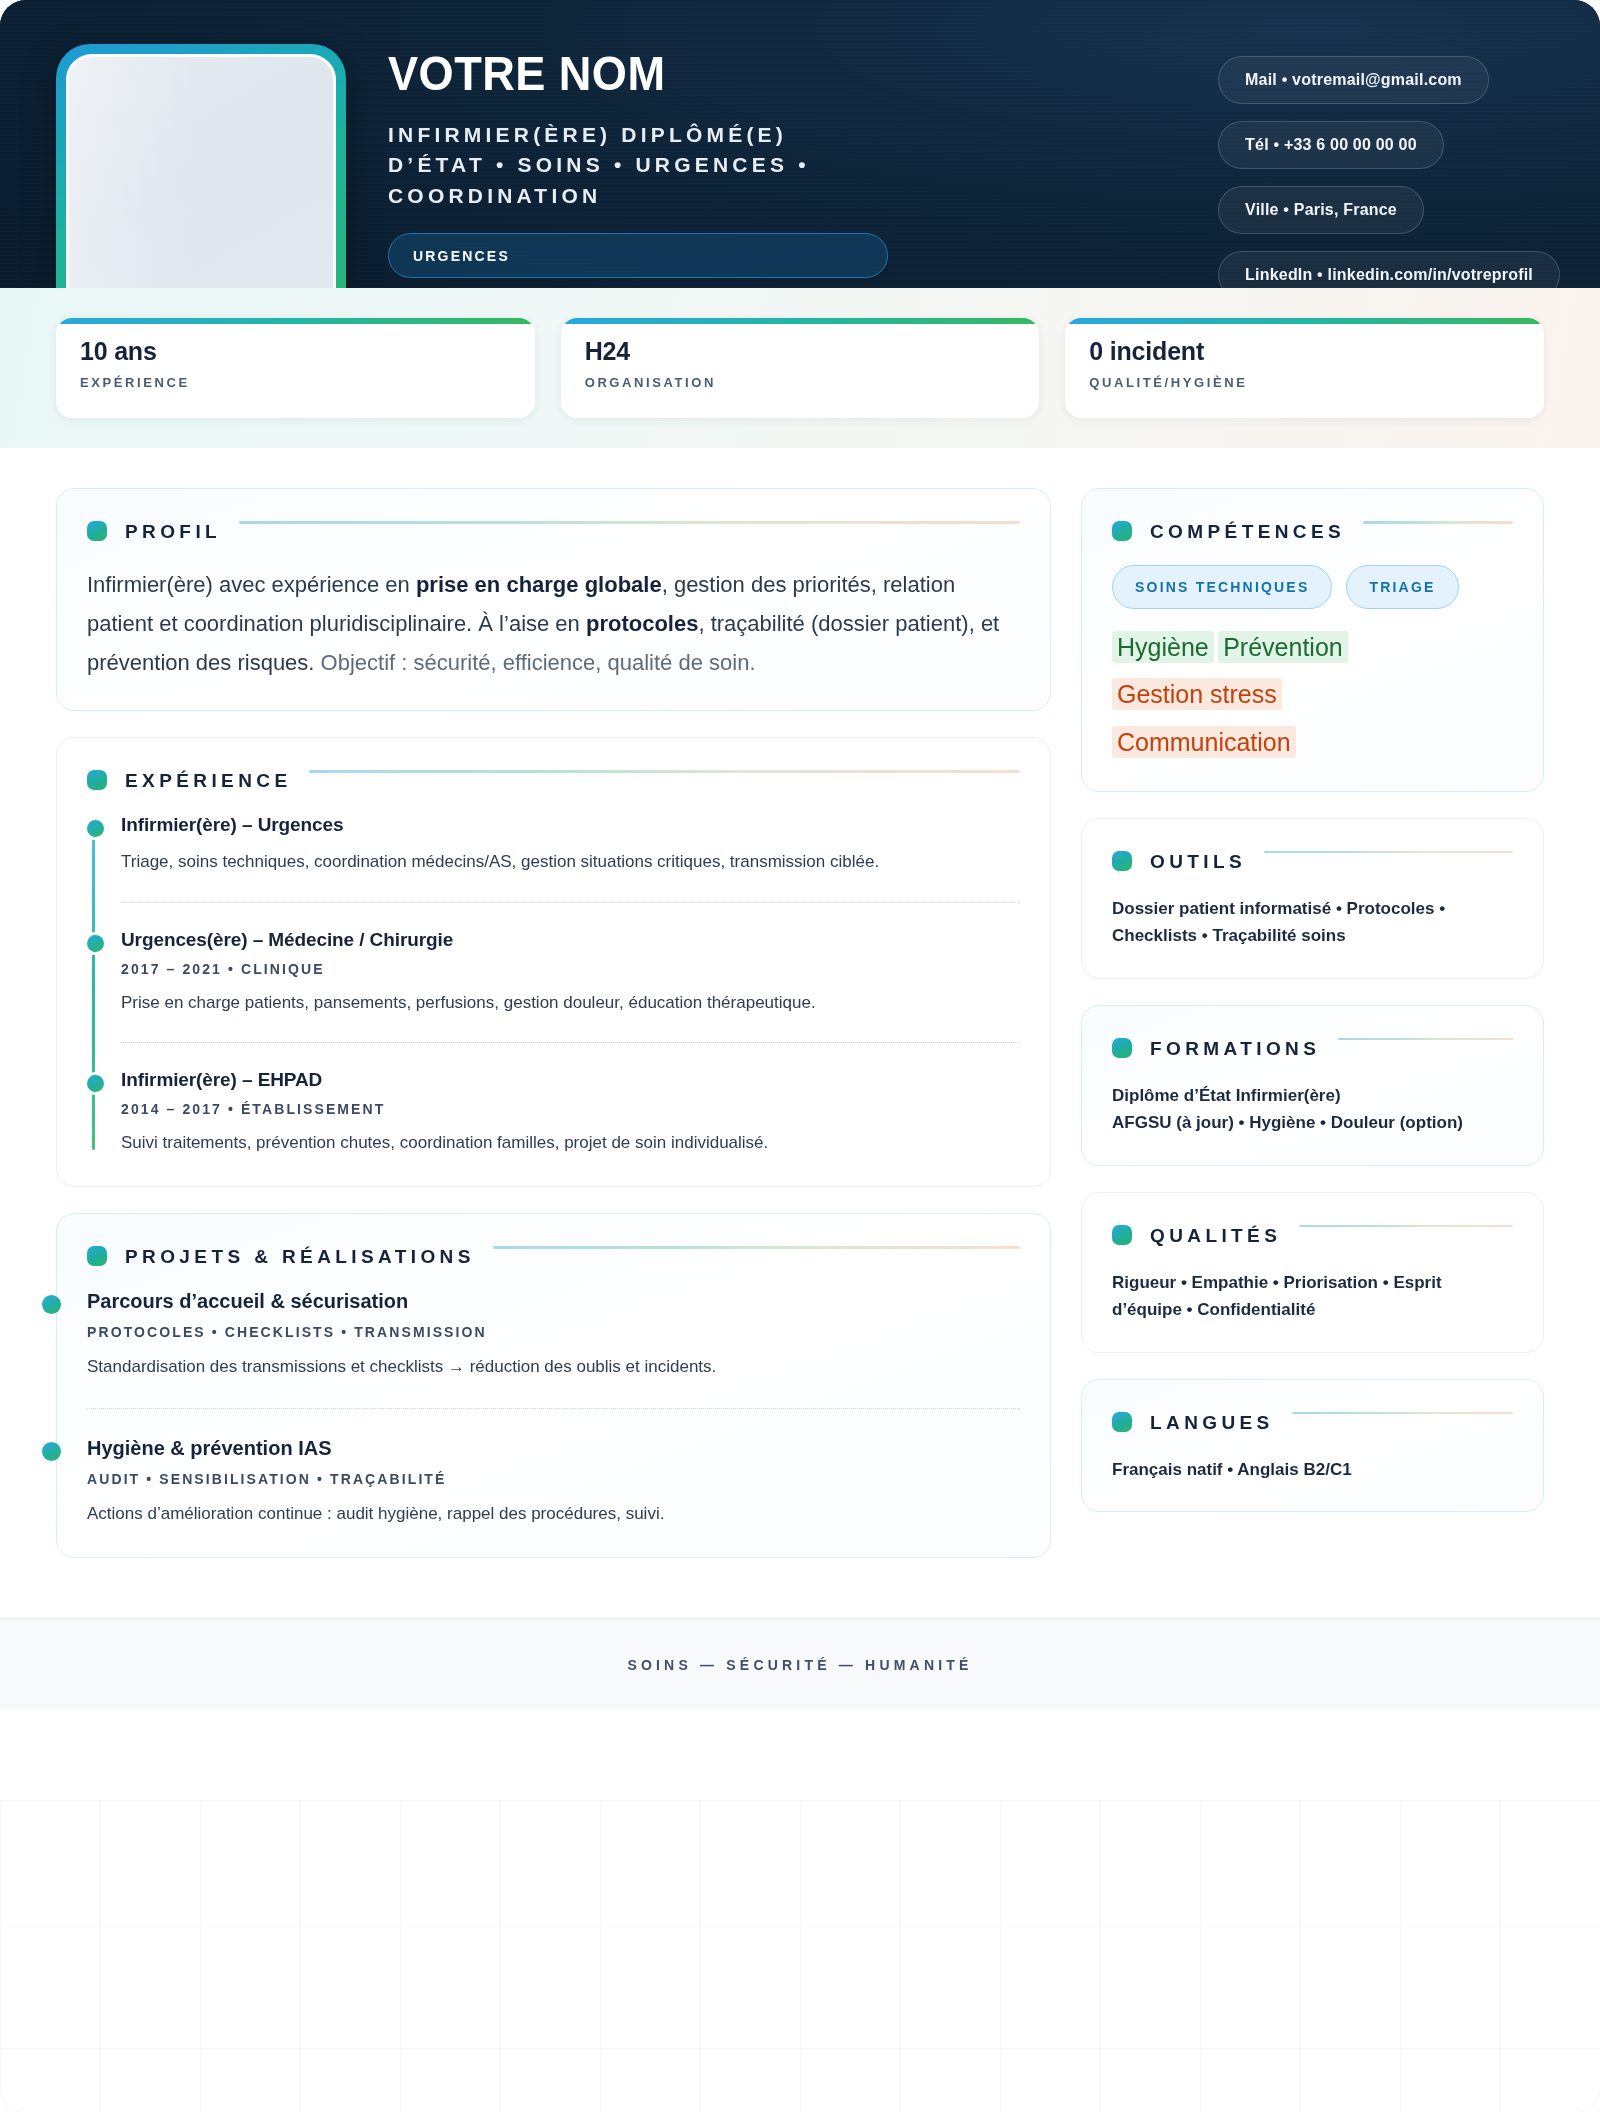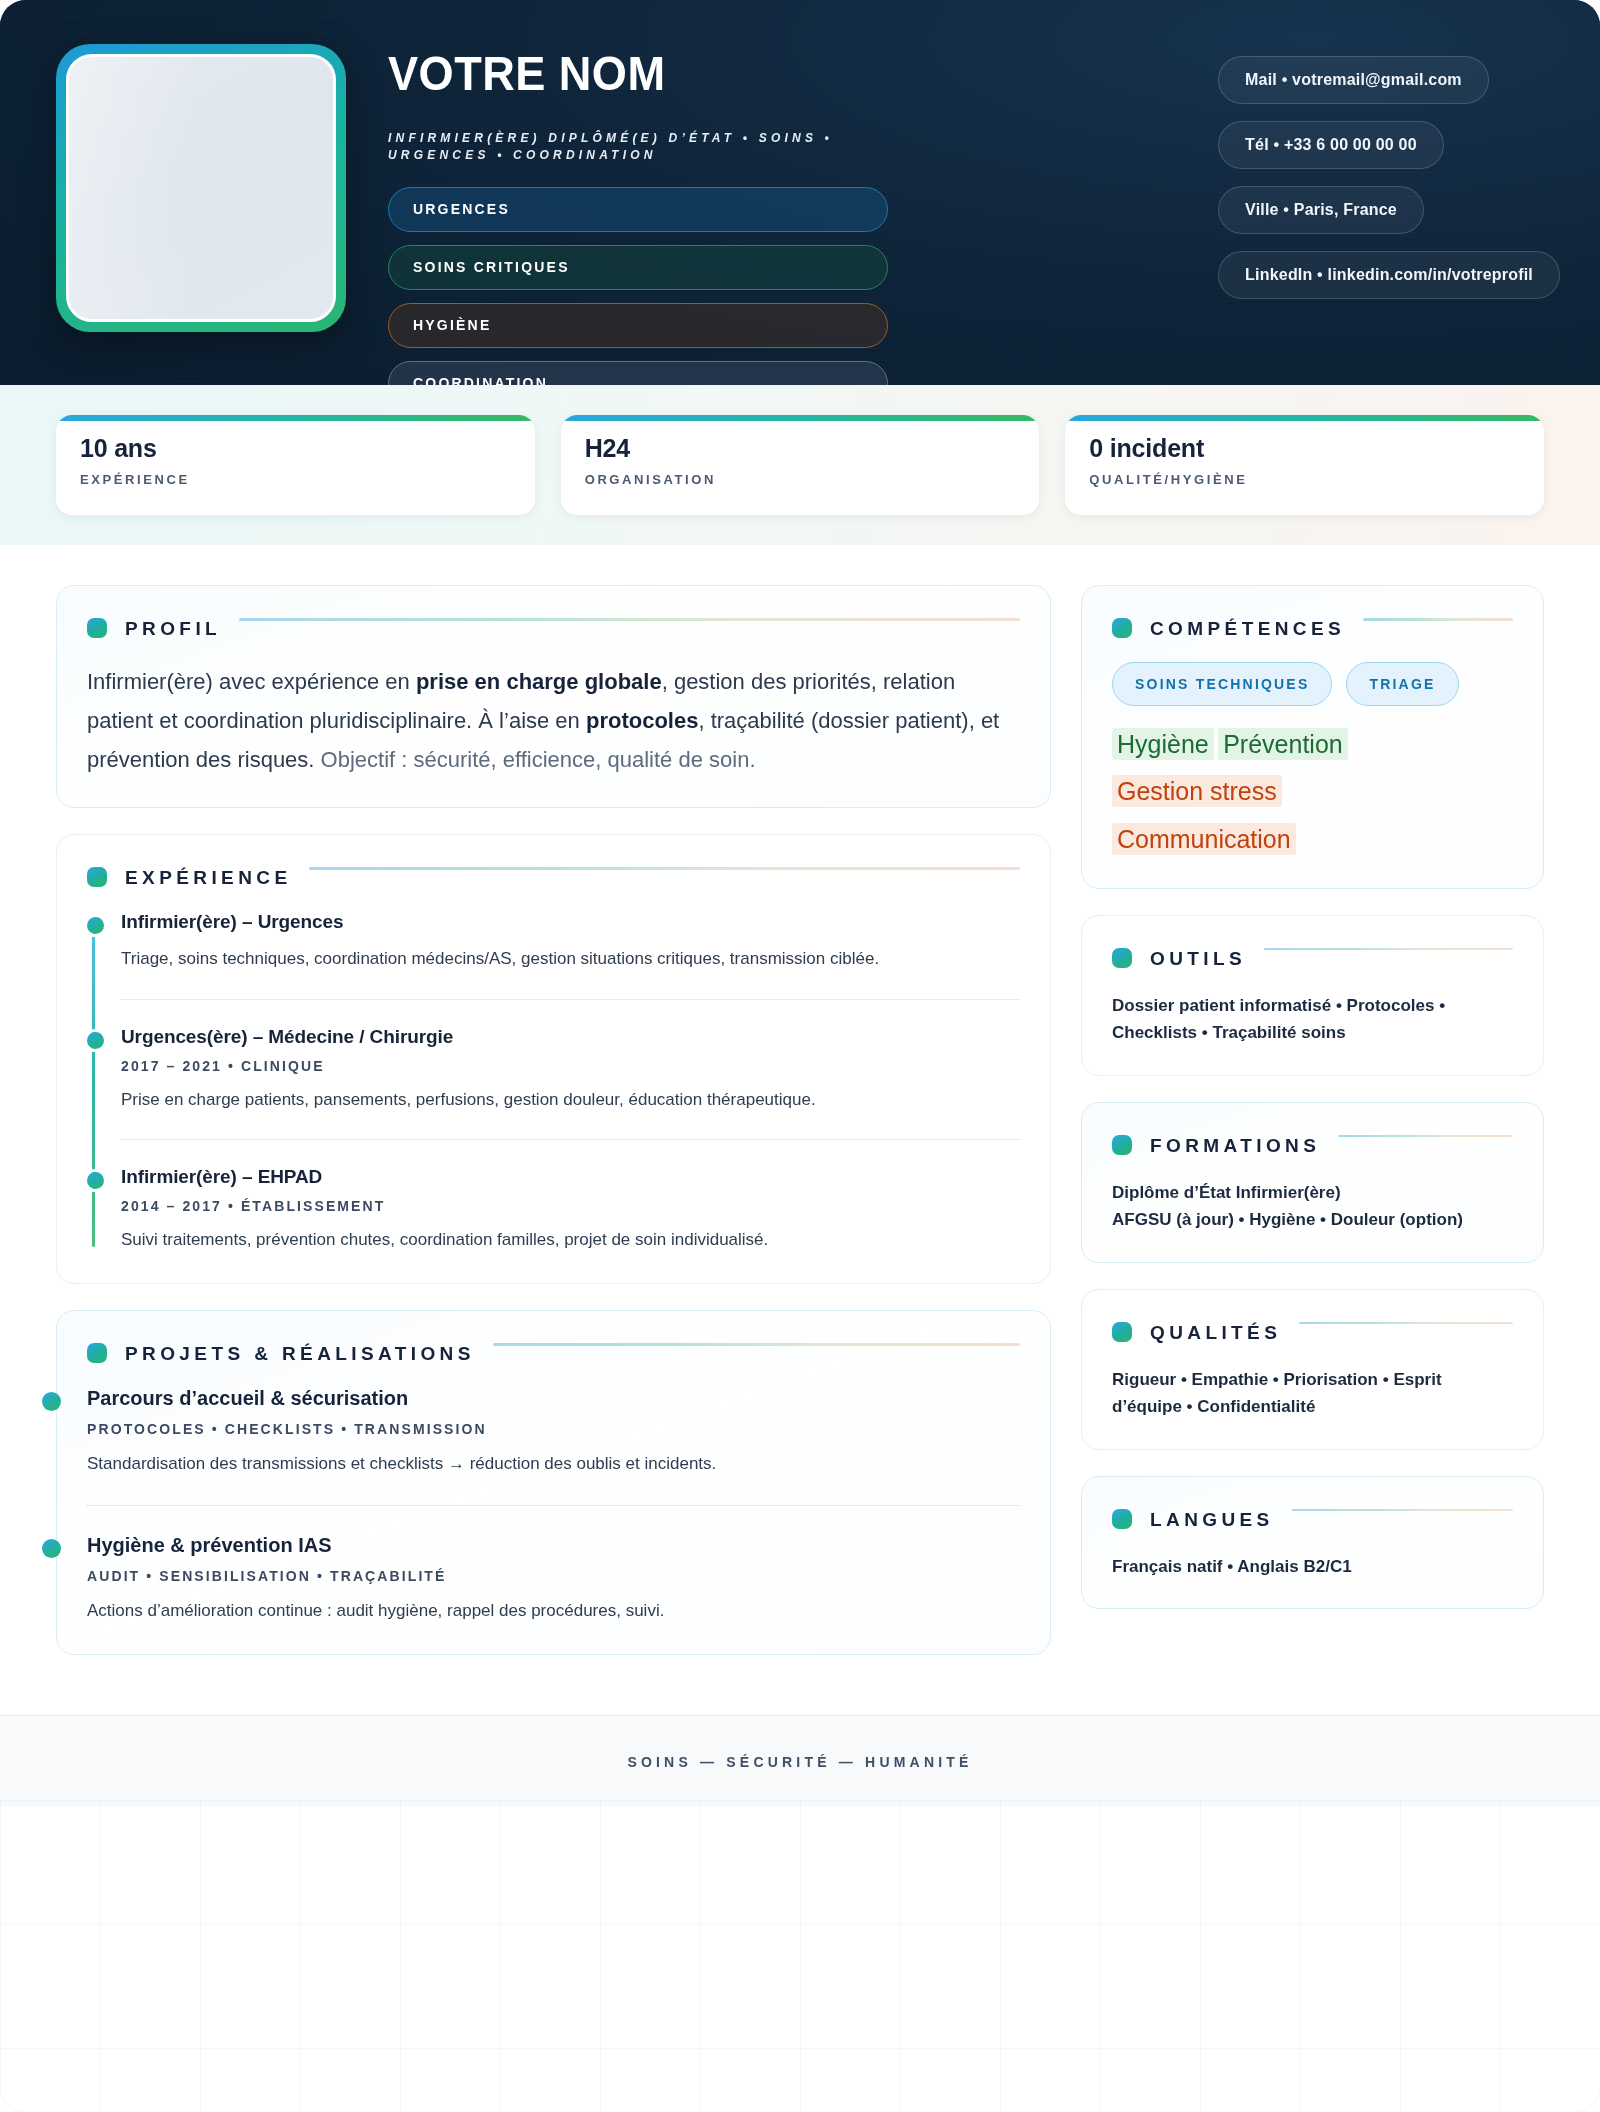--- a/index.html
+++ b/index.html
@@ -33,21 +33,21 @@
     background-image:
       linear-gradient(to right, rgba(30,60,100,.045) 1px, transparent 1px),
       linear-gradient(to bottom, rgba(30,60,100,.045) 1px, transparent 1px);
     background-size: 100px 124px;
     pointer-events: none;
   }
 
   
   .header {
     position: relative;
-    height: 385px;
+    height: 288px;
     background:
       radial-gradient(120% 150% at 82% 10%, #16324e 0%, #0e2439 42%, #091a2b 100%),
       linear-gradient(135deg, #0b1c2e 0%, #102b44 55%, #0a1726 100%);
     padding: 44px 56px 0 56px;
     display: flex;
     align-items: flex-start;
     overflow: hidden;
   }
   .header::before {
     content: "";
@@ -103,29 +103,28 @@
     line-height: 1;
     font-weight: 900;
     letter-spacing: .5px;
     color: #ffffff;
     font-stretch: condensed;
     transform: scaleX(.94);
     transform-origin: left center;
   }
 
   .role {
-    margin-top: 32px;
-    font-size: 12px;
+    margin-top: 22px;
+    font-size: 21px;
     line-height: 1.45;
     font-weight: 800;
     letter-spacing: 4.2px;
     color: #e7edf4;
     max-width: 470px;
     text-transform: uppercase;
-    font-style: italic;
   }
 
   .tagrow {
     margin-top: 22px;
     display: flex;
     flex-wrap: wrap;
     gap: 13px;
     max-width: 500px;
     flex-direction: column;
   }

